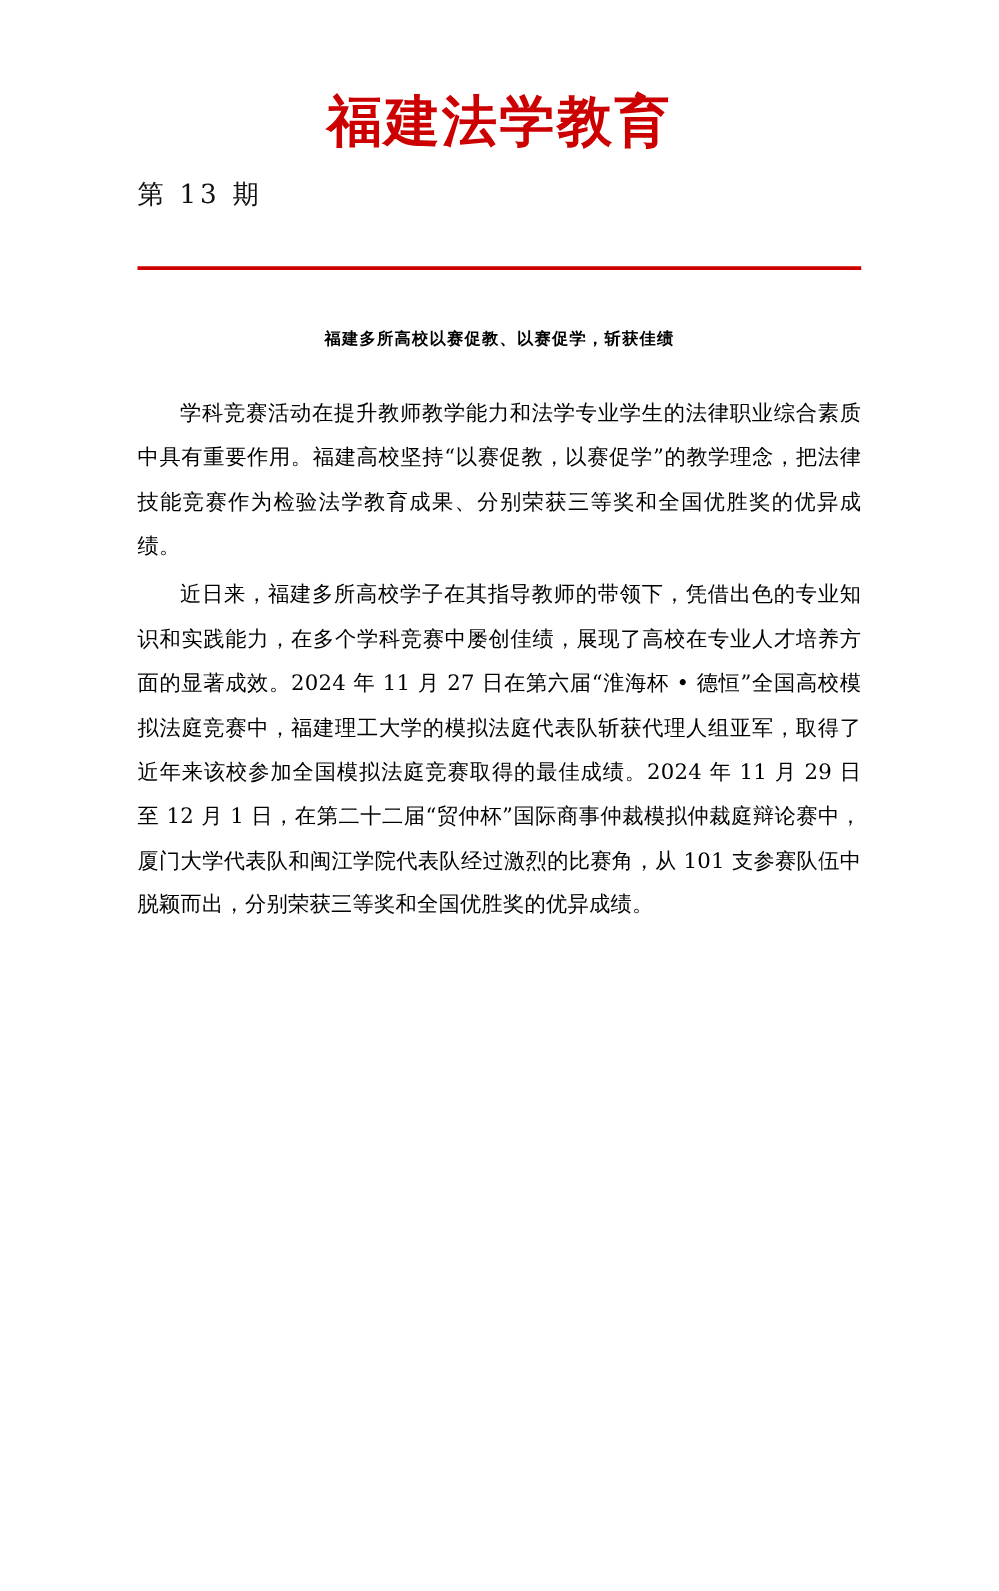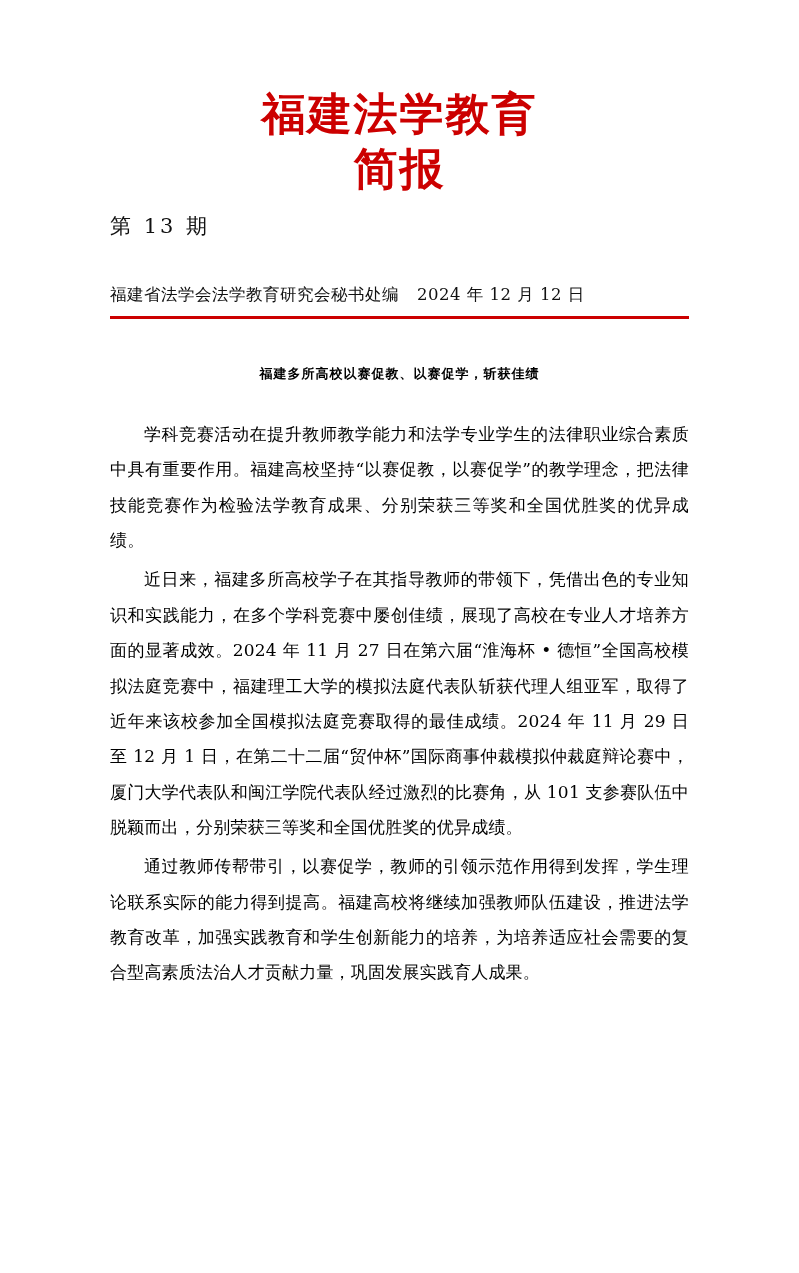--- a/index.html
+++ b/index.html
@@ -12,21 +12,21 @@
     height: 1273px;
     font-family: "DejaVu Serif", "Liberation Serif", serif;
     color: #000000;
     overflow: hidden;
   }
   .page {
     position: relative;
     width: 799px;
     height: 1273px;
     box-sizing: border-box;
-    padding: 16px 110px;
+    padding: 0 110px;
   }
 
   
   .masthead {
     padding-top: 70px;
     text-align: center;
   }
   .masthead-line {
     color: #cc0000;
     font-weight: bold;
@@ -86,32 +86,27 @@
     letter-spacing: 0.2px;
   }
 </style>
 </head>
 <body>
 
 <div class="page">
 
   <div class="masthead">
     <div class="masthead-line">福建法学教育</div>
-    <div class="masthead-line">简报</div>
     <div class="issue-line">第 13 期</div>
   </div>
 
   <div class="byline-wrap">
-    <div class="byline">
-      <span class="dept">福建省法学会法学教育研究会秘书处编</span><span class="date">2024 年 12 月 12 日</span>
-    </div>
     <div class="red-rule"></div>
   </div>
 
   <h1 class="article-title">福建多所高校以赛促教、以赛促学，斩获佳绩</h1>
 
   <div class="body">
     <p class="para">学科竞赛活动在提升教师教学能力和法学专业学生的法律职业综合素质中具有重要作用。福建高校坚持“以赛促教，以赛促学”的教学理念，把法律技能竞赛作为检验法学教育成果、分别荣获三等奖和全国优胜奖的优异成绩。</p>
     <p class="para">近日来，福建多所高校学子在其指导教师的带领下，凭借出色的专业知识和实践能力，在多个学科竞赛中屡创佳绩，展现了高校在专业人才培养方面的显著成效。2024 年 11 月 27 日在第六届“淮海杯 • 德恒”全国高校模拟法庭竞赛中，福建理工大学的模拟法庭代表队斩获代理人组亚军，取得了近年来该校参加全国模拟法庭竞赛取得的最佳成绩。2024 年 11 月 29 日至 12 月 1 日，在第二十二届“贸仲杯”国际商事仲裁模拟仲裁庭辩论赛中，厦门大学代表队和闽江学院代表队经过激烈的比赛角，从 101 支参赛队伍中脱颖而出，分别荣获三等奖和全国优胜奖的优异成绩。</p>
-    <p class="para">通过教师传帮带引，以赛促学，教师的引领示范作用得到发挥，学生理论联系实际的能力得到提高。福建高校将继续加强教师队伍建设，推进法学教育改革，加强实践教育和学生创新能力的培养，为培养适应社会需要的复合型高素质法治人才贡献力量，巩固发展实践育人成果。</p>
   </div>
 
 </div>
 
 </body></html>

